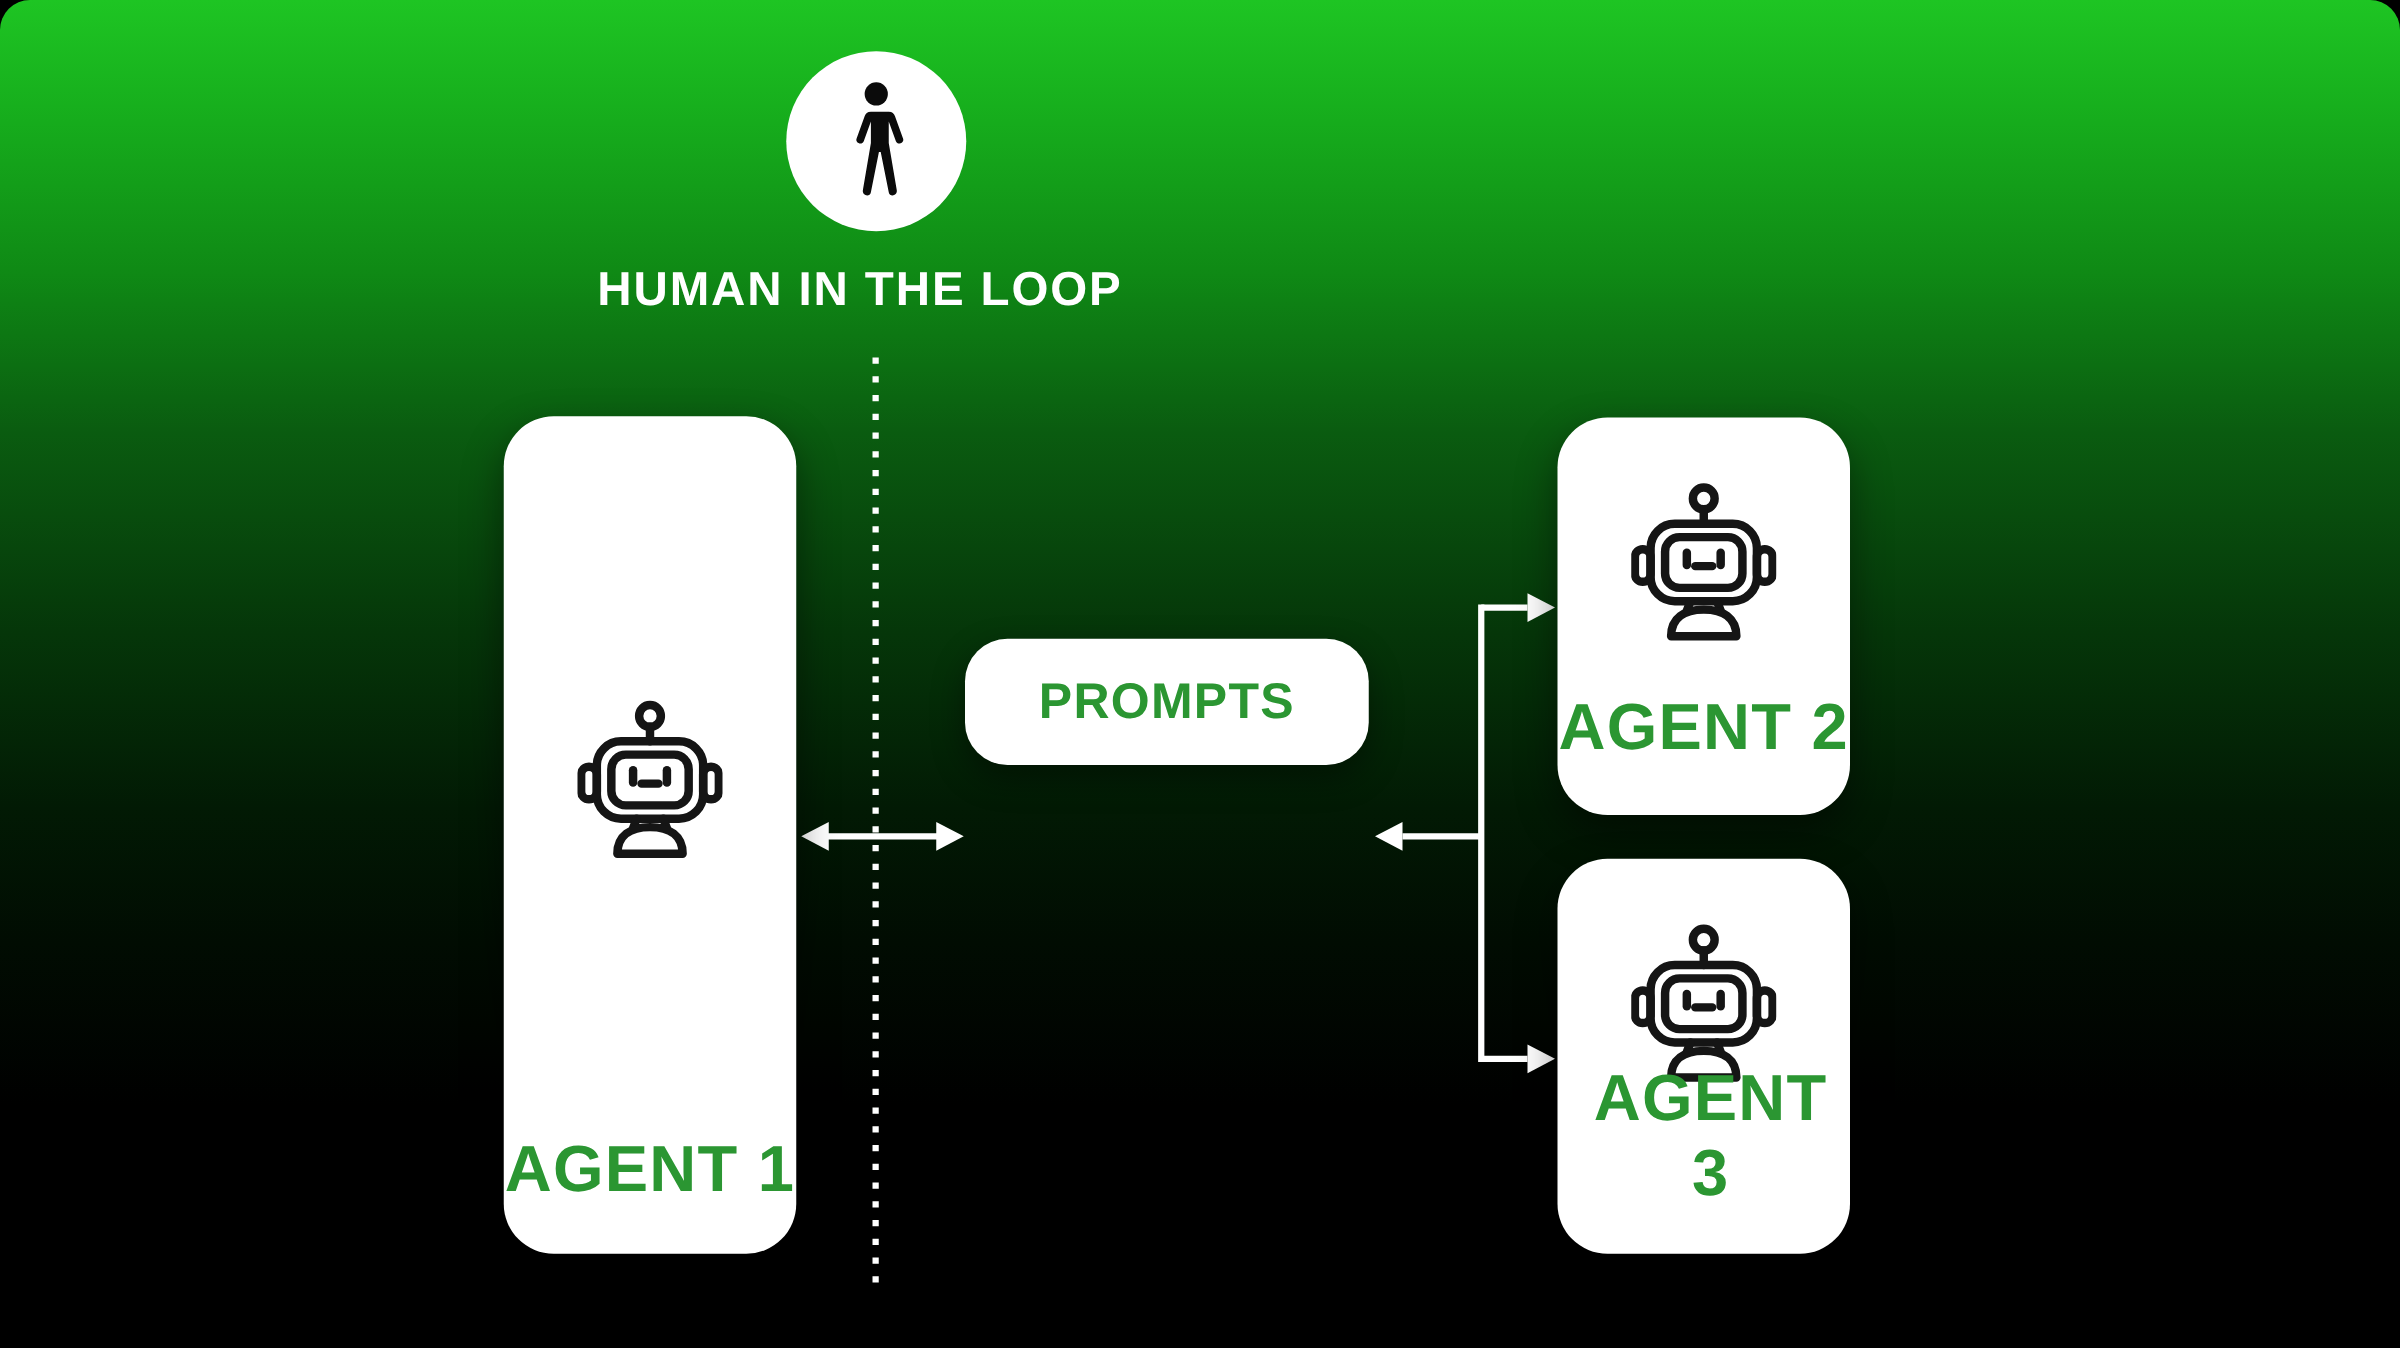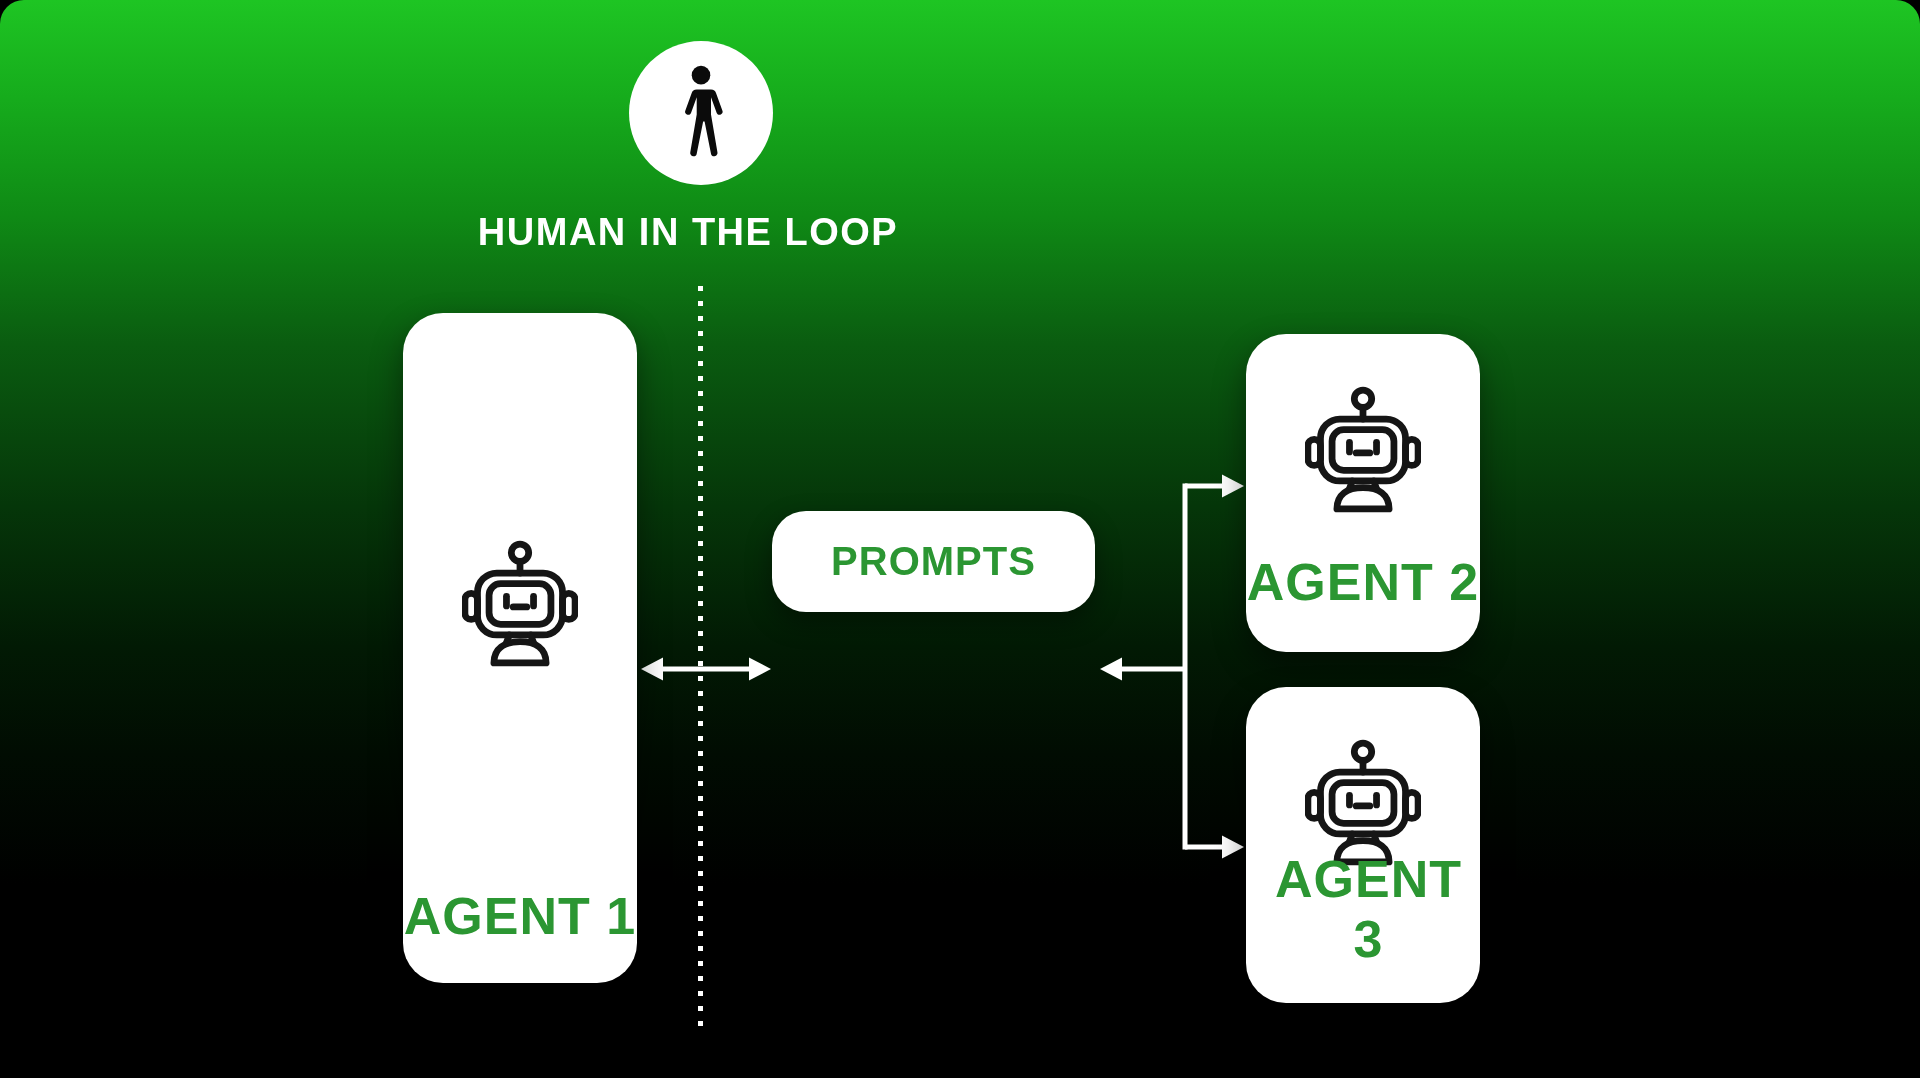--- a/index.html
+++ b/index.html
@@ -19,21 +19,21 @@
   .title{
     position:absolute;left:338px;top:211px;width:700px;text-align:center;
     font-size:38px;font-weight:bold;color:#fff;letter-spacing:1.5px;
   }
   .connectors{position:absolute;left:0;top:0;width:1920px;height:1078px;}
   .card{
     position:absolute;background:#fff;border-radius:40px;
     box-shadow:0 14px 32px rgba(0,0,0,.45);
   }
   .card .robot{position:absolute;left:50%;transform:translateX(-50%);}
-  .agent1{left:403px;top:313px;width:234px;height:670px;text-decoration:underline;}
+  .agent1{left:403px;top:333px;width:234px;height:670px;text-decoration:underline;}
   .agent1 .robot{top:558px;top:227px;}
   .agent2{left:1246px;top:334px;width:234px;height:318px;}
   .agent3{left:1246px;top:687px;width:234px;height:316px;}
   .agent2 .robot,.agent3 .robot{top:52px;}
   .card-label{
     position:absolute;left:0;right:0;text-align:center;
     font-weight:bold;font-size:52px;color:#2b9632;letter-spacing:1px;
   }
   .agent1 .card-label{bottom:37px;}
   .agent2 .card-label{bottom:40px;}

